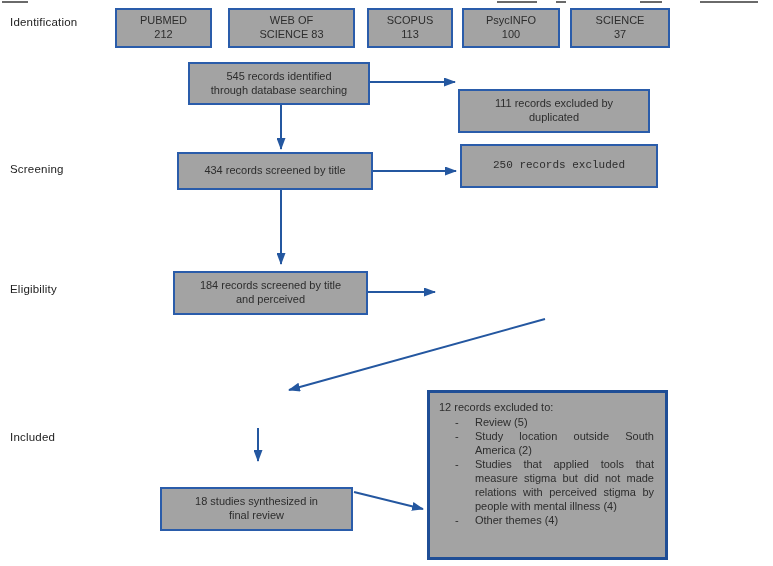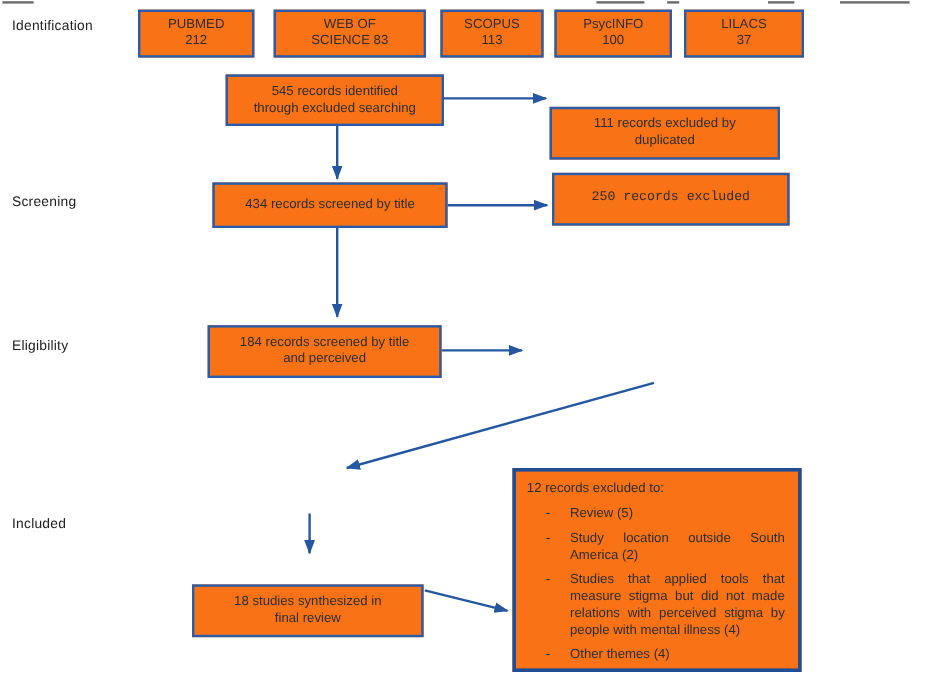--- a/index.html
+++ b/index.html
@@ -21,37 +21,37 @@
     position:absolute;
     left:10px;
     font-size:11.5px;
     color:#222;
     letter-spacing:.2px;
   }
   .fbox{
     position:absolute;
     box-sizing:border-box;
     border:2px solid var(--box-border,#2a5caa);
-    background:#f97316;
+    background:#a3a3a3;
     display:flex;
     flex-direction:column;
     align-items:center;
     justify-content:center;
     text-align:center;
     font-size:11px;
     line-height:1.25;
     z-index:2;
     padding:1px 3px;
   }
   .fbox span{display:block;}
   .fbox.thick{
     border-width:3px;
     border-color:var(--thick-border,#1f4e96);
     align-items:flex-start;
-    justify-content:space-between;
+    justify-content:flex-start;
     text-align:left;
     padding:7px 8px 5px 9px;
   }
   .exc-title{font-size:11px;line-height:14px;margin-bottom:1px;}
   .exc-row{display:flex;width:100%;line-height:14px;}
   .exc-dash{
     box-sizing:border-box;
     flex:0 0 36px;
     padding-left:16px;
     font-size:11px;
@@ -99,27 +99,27 @@
   </div>
   <div class="fbox" style="left:367px;top:8px;width:86px;height:40px;">
     <span>SCOPUS</span>
     <span>113</span>
   </div>
   <div class="fbox" style="left:462px;top:8px;width:98px;height:40px;">
     <span>PsycINFO</span>
     <span>100</span>
   </div>
   <div class="fbox" style="left:570px;top:8px;width:100px;height:40px;">
-    <span>LILACS</span>
+    <span>SCIENCE</span>
     <span>37</span>
   </div>
 
   <div class="fbox" style="left:188px;top:62px;width:182px;height:43px;">
     <span>545 records identified</span>
-    <span>through excluded searching</span>
+    <span>through database searching</span>
   </div>
 
   <div class="fbox" style="left:458px;top:62px;width:192px;height:44px;margin-top:27px;">
     <span>111 records excluded by</span>
     <span>duplicated</span>
   </div>
 
   <div class="fbox" style="left:177px;top:152px;width:196px;height:38px;">
     <span>434 records screened by title</span>
   </div>

